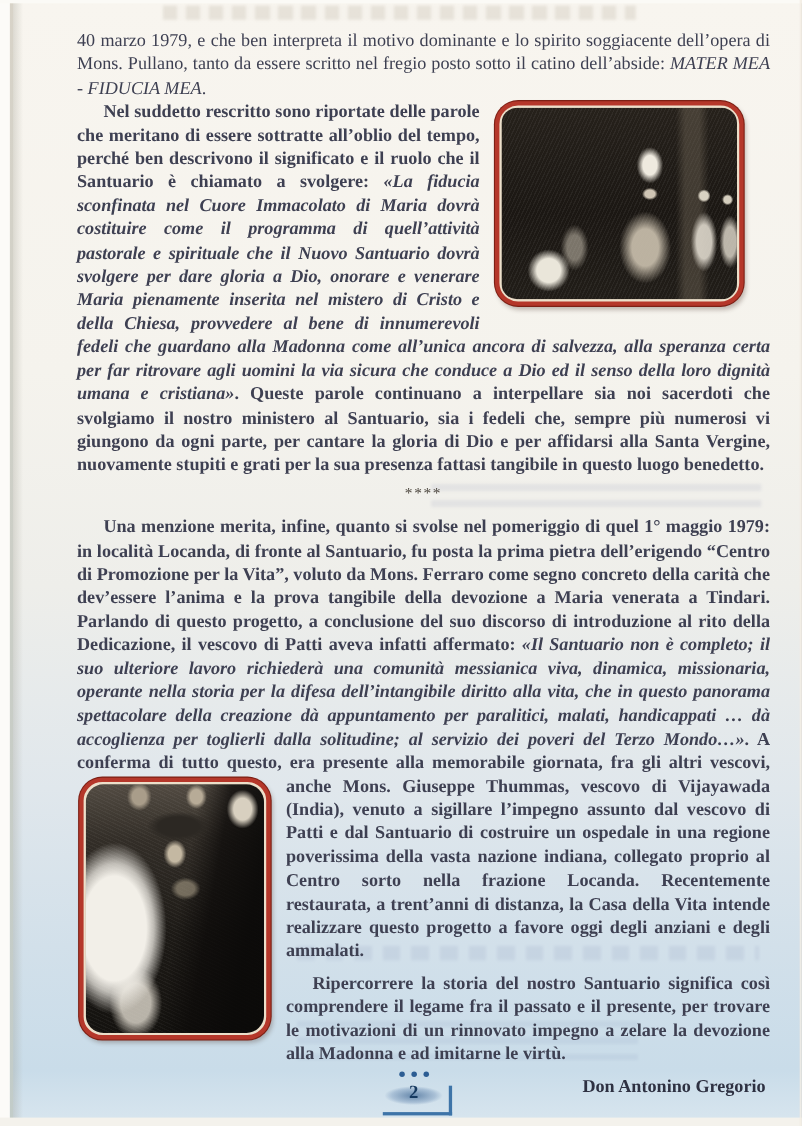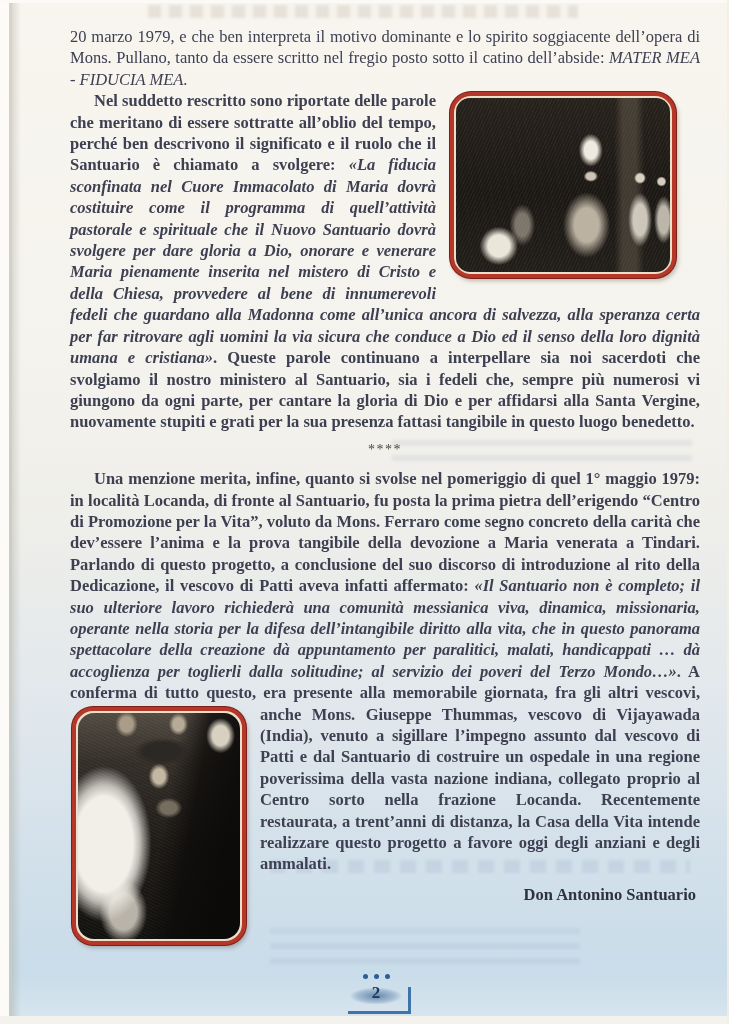--- a/index.html
+++ b/index.html
@@ -90,34 +90,35 @@
   <div class="edge edge-bottom"></div>
   <div class="edge edge-right"></div>
 
   <div class="ghost ghost-top"></div>
   <div class="ghost ghost-mid"></div>
   <div class="ghost ghost-bottom1"></div>
   <div class="ghost ghost-bottom2"></div>
 
   <div class="text-area">
 
-    <p class="para"><span>20 marzo 1979, e che ben interpreta il motivo dominante e lo spirito soggiacente dell’opera di Mons. Pullano, tanto da essere scritto nel fregio posto sotto il catino dell’abside: </span><span class="italic">MATER MEA - FIDUCIA MEA</span><span>.</span></p>
+    <p class="para"><span>40 marzo 1979, e che ben interpreta il motivo dominante e lo spirito soggiacente dell’opera di Mons. Pullano, tanto da essere scritto nel fregio posto sotto il catino dell’abside: </span><span class="italic">MATER MEA - FIDUCIA MEA</span><span>.</span></p>
 
     <p class="para indent"><span class="photo-frame float-right">
           <span class="photo photo1-img"></span>
         </span><span>Nel suddetto rescritto sono riportate delle parole che meritano di essere sottratte all’oblio del tempo, perché ben descrivono il significato e il ruolo che il Santuario è chiamato a svolgere: </span><span class="italic">«La fiducia sconfinata nel Cuore Immacolato di Maria dovrà costituire come il programma di quell’attività pastorale e spirituale che il Nuovo Santuario dovrà svolgere per dare gloria a Dio, onorare e venerare Maria pienamente inserita nel mistero di Cristo e della Chiesa, provvedere al bene di innumerevoli fedeli che guardano alla Madonna come all’unica ancora di salvezza, alla speranza certa per far ritrovare agli uomini la via sicura che conduce a Dio ed il senso della loro dignità umana e cristiana»</span><span>. Queste parole continuano a interpellare sia noi sacerdoti che svolgiamo il nostro ministero al Santuario, sia i fedeli che, sempre più numerosi vi giungono da ogni parte, per cantare la gloria di Dio e per affidarsi alla Santa Vergine, nuovamente stupiti e grati per la sua presenza fattasi tangibile in questo luogo benedetto.</span></p>
 
     <div class="divider">****</div>
 
     <p class="para indent"><span>Una menzione merita, infine, quanto si svolse nel pomeriggio di quel 1° maggio 1979: in località Locanda, di fronte al Santuario, fu posta la prima pietra dell’erigendo “Centro di Promozione per la Vita”, voluto da Mons. Ferraro come segno concreto della carità che dev’essere l’anima e la prova tangibile della devozione a Maria venerata a Tindari. Parlando di questo progetto, a conclusione del suo discorso di introduzione al rito della Dedicazione, il vescovo di Patti aveva infatti affermato: </span><span class="italic">«Il Santuario non è completo; il suo ulteriore lavoro richiederà una comunità messianica viva, dinamica, missionaria, operante nella storia per la difesa dell’intangibile diritto alla vita, che in questo panorama spettacolare della creazione dà appuntamento per paralitici, malati, handicappati … dà accoglienza per toglierli dalla solitudine; al servizio dei poveri del Terzo Mondo…»</span><span>. A conferma di tutto questo, era presente alla memorabile giornata, fra </span><span class="photo-frame float-left">
           <span class="photo photo2-img"></span>
         </span><span>gli altri vescovi, anche Mons. Giuseppe Thummas, vescovo di Vijayawada (India), venuto a sigillare l’impegno assunto dal vescovo di Patti e dal Santuario di costruire un ospedale in una regione poverissima della vasta nazione indiana, collegato proprio al Centro sorto nella frazione Locanda. Recentemente restaurata, a trent’anni di distanza, la Casa della Vita intende realizzare questo progetto a favore oggi degli anziani e degli ammalati.</span></p>
 
+    <p class="para indent p4">Ripercorrere la storia del nostro Santuario significa così comprendere il legame fra il passato e il presente, per trovare le motivazioni di un rinnovato impegno a zelare la devozione alla Madonna e ad imitarne le virtù.</p>
 
-    <p class="signature">Don Antonino Santuario</p>
+    <p class="signature">Don Antonino Gregorio</p>
 
   </div>
 
   <div class="footer">
     <div class="dots">
       <span class="dot"></span>
       <span class="dot"></span>
       <span class="dot"></span>
     </div>
     <span class="glow"></span>

